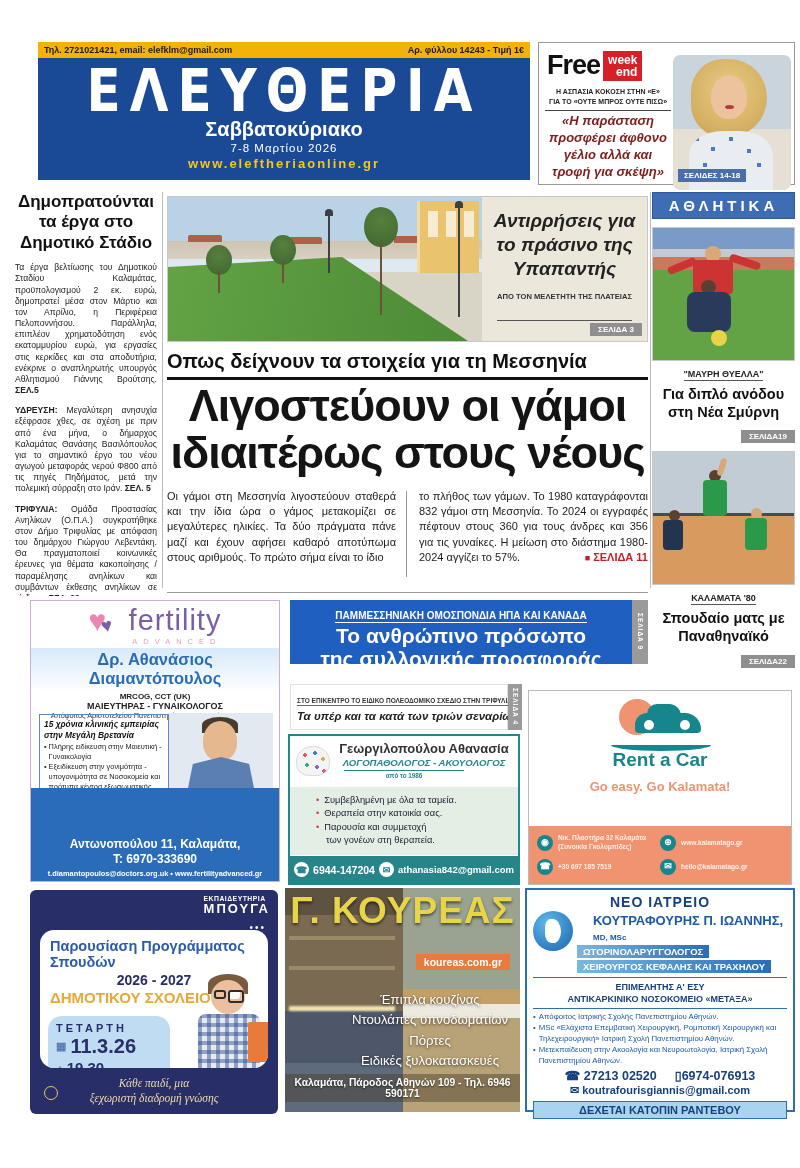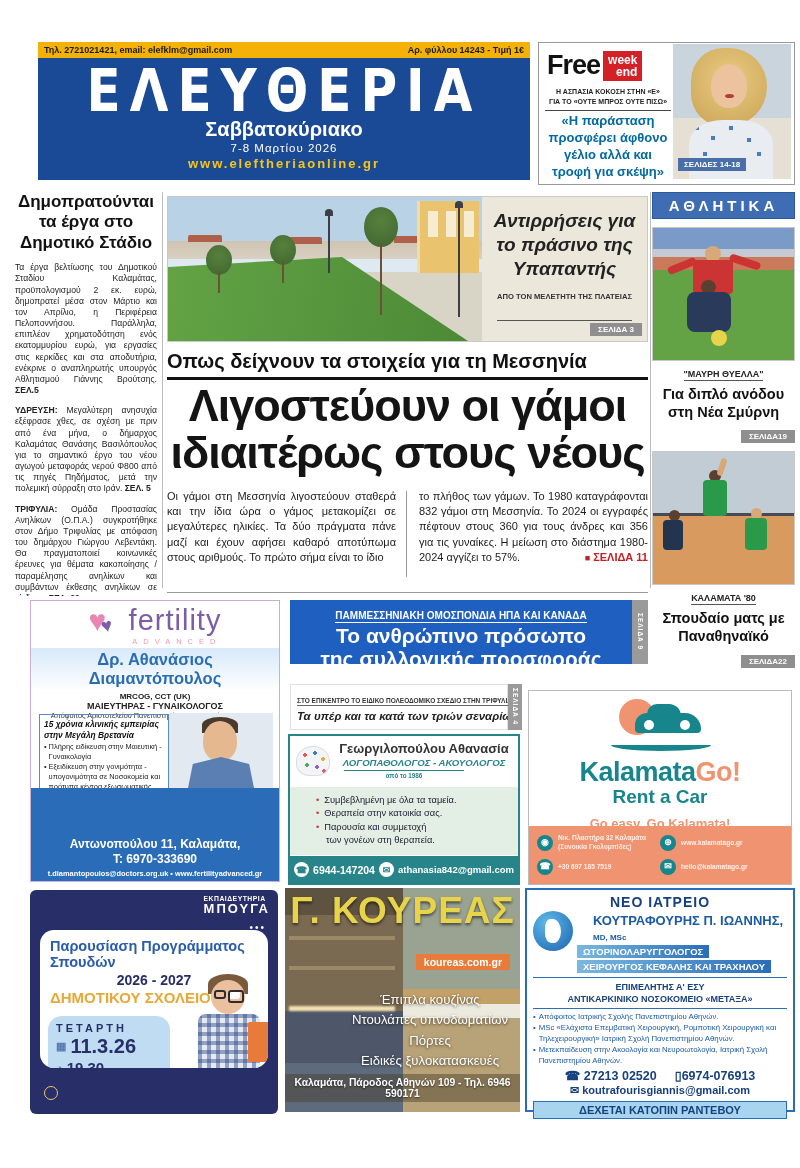--- a/index.html
+++ b/index.html
@@ -12,22 +12,22 @@
   .mh-logo{font-family:"DejaVu Sans",sans-serif;font-weight:bold;font-size:50px;letter-spacing:9px;transform:scaleY(1.18);margin-top:4px;}
   .mh-edition{font-size:20px;font-weight:bold;margin-top:-2px;}
   .mh-date{font-size:11.5px;letter-spacing:1px;margin-top:1px;}
   .mh-site{color:#f9c516;font-weight:bold;font-size:13px;letter-spacing:2px;margin-top:2px;}
   
   .freebox{left:538px;top:42px;width:257px;height:143px;border:1px solid #999;background:#fff;}
   .fw-brand{position:absolute;left:8px;top:6px;display:flex;align-items:flex-end;}
   .fw-free{font-size:27px;font-weight:bold;color:#111;letter-spacing:-1px;}
   .fw-red{background:#d42027;color:#fff;font-weight:bold;font-size:12px;line-height:1;padding:3px 5px;margin-left:3px;margin-top:2px;text-align:right;}
   .fw-kicker{position:absolute;left:6px;top:44px;width:126px;text-align:center;font-size:7px;font-weight:bold;color:#222;border-bottom:1px solid #444;padding-bottom:3px;line-height:1.4;}
-  .fw-quote{position:absolute;left:6px;top:70px;width:126px;text-align:center;font-size:13px;font-weight:bold;color:#0369a1;line-height:1.3;}
-  .fw-photo{position:absolute;right:3px;top:1px;width:118px;height:135px;background:linear-gradient(#c9d4dd 0 55%,#e6e0d4 55% 100%);overflow:hidden;}
+  .fw-quote{position:absolute;left:6px;top:70px;width:126px;text-align:center;font-size:13px;font-weight:bold;color:#7f1d1d;line-height:1.3;font-style:italic;}
+  .fw-photo{position:absolute;right:3px;top:12px;width:118px;height:135px;background:linear-gradient(#c9d4dd 0 55%,#e6e0d4 55% 100%);overflow:hidden;border-radius:7px;}
   .fw-hair{position:absolute;left:18px;top:4px;width:76px;height:78px;background:radial-gradient(circle at 50% 40%,#e8cc82,#caa254);border-radius:46% 54% 55% 45%;}
   .fw-face{position:absolute;left:38px;top:20px;width:36px;height:44px;background:#ecc39c;border-radius:50% 50% 46% 46%;}
   .fw-lips{position:absolute;left:52px;top:50px;width:9px;height:4px;background:#b43c3c;border-radius:50%;}
   .fw-dress{position:absolute;left:16px;top:76px;width:84px;height:60px;background:radial-gradient(circle 4px at 8px 8px,#4c7cc0 55%,transparent 60%),radial-gradient(circle 4px at 24px 18px,#4c7cc0 55%,transparent 60%),radial-gradient(circle 4px at 42px 8px,#4c7cc0 55%,transparent 60%),radial-gradient(circle 4px at 60px 20px,#4c7cc0 55%,transparent 60%),radial-gradient(circle 4px at 16px 34px,#4c7cc0 55%,transparent 60%),radial-gradient(circle 4px at 50px 40px,#4c7cc0 55%,transparent 60%),radial-gradient(circle 4px at 70px 34px,#4c7cc0 55%,transparent 60%),#e9edf2;border-radius:40% 40% 0 0;}
   .fw-badge{position:absolute;left:5px;bottom:8px;background:#4a6fa8;color:#fff;font-size:8px;font-weight:bold;padding:2px 6px;}
   
   .leftcol{left:15px;top:192px;width:142px;height:404px;overflow:hidden;}
   .lc-title{font-size:17px;font-weight:bold;text-align:center;line-height:1.2;color:#111;}
   .lc-brief{margin-top:9px;font-size:8.6px;line-height:1.3;text-align:justify;color:#222;}
   .lc-lead{font-weight:bold;}
@@ -414,23 +414,20 @@
         </span>
     </div>
   </div>
 
   <div class="abs kgo">
     <div class="kg-art">
       <div class="kg-sun"></div>
       <div class="kg-car"></div>
       <div class="kg-swoosh"></div>
     </div>
-    <div class="kg-name">
-      <span class="kg-a">Kalamata</span><span class="kg-b">Go!</span>
-    </div>
     <div class="kg-sub">Rent a Car</div>
     <div class="kg-slogan">Go easy. Go Kalamata!</div>
     <div class="kg-foot">
       <span class="kg-cell">
           <span class="kg-ic">◉</span>
           <span><span>Νικ. Πλαστήρα 32 Καλαμάτα</span><br><span>(Συνοικία Γκολυμπίδες)</span></span>
         </span>
       <span class="kg-cell">
           <span class="kg-ic">⊕</span>
           <span>www.kalamatago.gr</span>
@@ -469,20 +466,24 @@
       </div>
       <div class="bg-boy">
         <div class="boy-hair"></div>
         <div class="boy-face"></div>
         <div class="boy-gl"></div>
         <div class="boy-shirt"></div>
         <div class="boy-book"></div>
       </div>
     </div>
     <div class="bg-bulb"></div>
+    <div class="bg-slogan">
+      <span>Κάθε παιδί, μια</span><br>
+      <span>ξεχωριστή διαδρομή γνώσης</span>
+    </div>
   </div>
 
   <div class="abs kour">
     <div class="ko-left">
       <div class="ko-shelf" style="top:48px;"></div>
       <div class="ko-shelf" style="top:78px;"></div>
       <div class="ko-glow"></div>
     </div>
     <div class="ko-right"></div>
     <div class="ko-name">Γ. ΚΟΥΡΕΑΣ</div>

